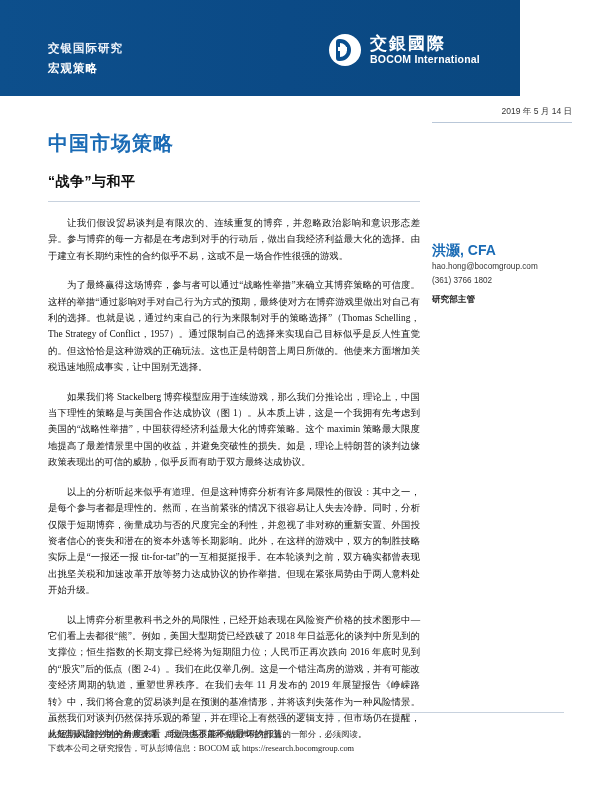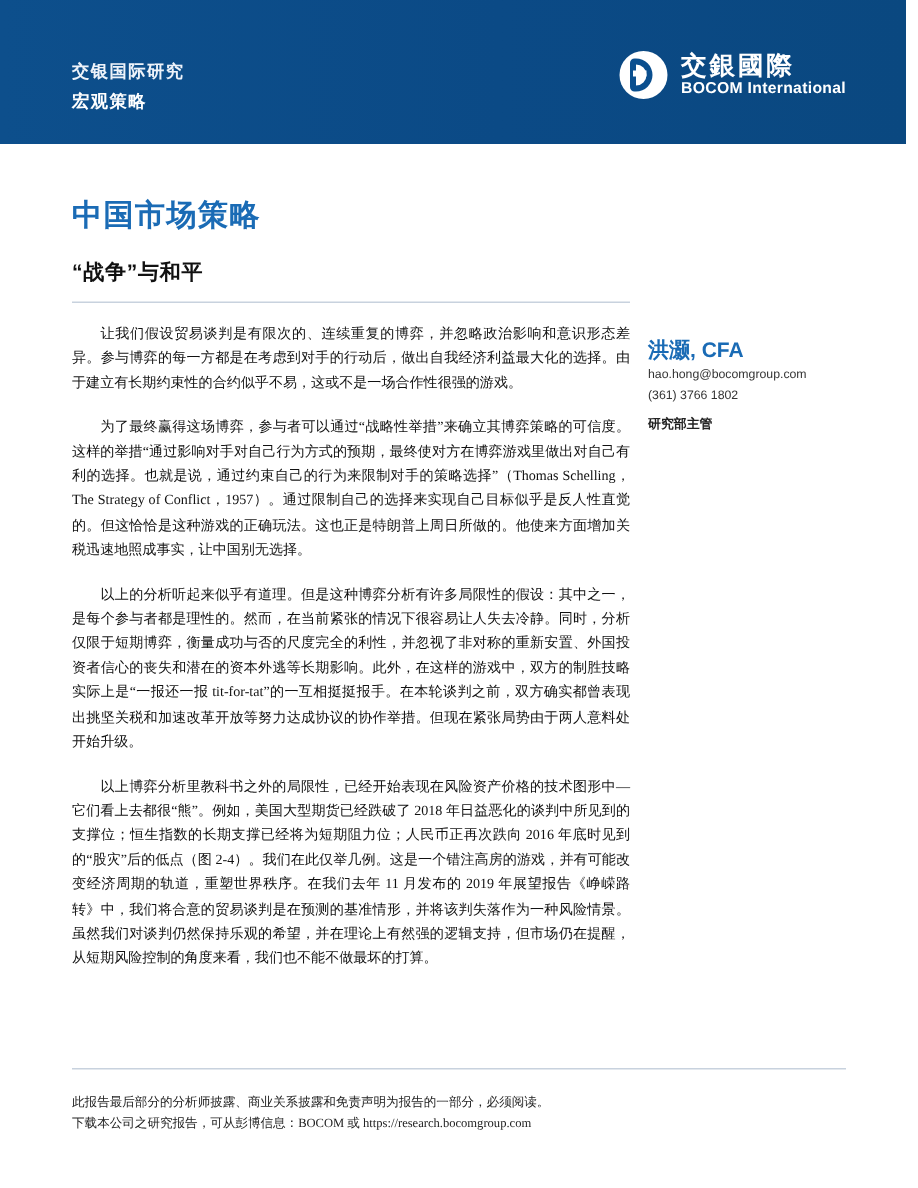--- a/index.html
+++ b/index.html
@@ -17,21 +17,21 @@
     background: #ffffff;
     overflow: hidden;
     box-sizing: border-box;
   }
 
   
   .header {
     position: absolute;
     left: 0;
     top: 0;
-    width: 604px;
+    width: 520px;
     height: 96px;
     background: #0a4f8f;
     background: linear-gradient(90deg, #0d4f8c 0%, #0b4a86 55%, #0a4880 100%);
   }
   .header-left {
     position: absolute;
     left: 48px;
     top: 40px;
     color: #ffffff;
   }
@@ -227,25 +227,27 @@
       </span>
     </div>
   </div>
 
   <div class="content">
     <div class="title-cn">中国市场策略</div>
     <div class="subtitle-cn">“战争”与和平</div>
 
     <div class="para">让我们假设贸易谈判是有限次的、连续重复的博弈，并忽略政治影响和意识形态差异。参与博弈的每一方都是在考虑到对手的行动后，做出自我经济利益最大化的选择。由于建立有长期约束性的合约似乎不易，这或不是一场合作性很强的游戏。</div>
     <div class="para">为了最终赢得这场博弈，参与者可以通过“战略性举措”来确立其博弈策略的可信度。这样的举措“通过影响对手对自己行为方式的预期，最终使对方在博弈游戏里做出对自己有利的选择。也就是说，通过约束自己的行为来限制对手的策略选择”（Thomas Schelling，The Strategy of Conflict，1957）。通过限制自己的选择来实现自己目标似乎是反人性直觉的。但这恰恰是这种游戏的正确玩法。这也正是特朗普上周日所做的。他使来方面增加关税迅速地照成事实，让中国别无选择。</div>
+    <div class="para">如果我们将 Stackelberg 博弈模型应用于连续游戏，那么我们分推论出，理论上，中国当下理性的策略是与美国合作达成协议（图 1）。从本质上讲，这是一个我拥有先考虑到美国的“战略性举措”，中国获得经济利益最大化的博弈策略。这个 maximin 策略最大限度地提高了最差情景里中国的收益，并避免突破性的损失。如是，理论上特朗普的谈判边缘政策表现出的可信的威胁，似乎反而有助于双方最终达成协议。</div>
     <div class="para">以上的分析听起来似乎有道理。但是这种博弈分析有许多局限性的假设：其中之一，是每个参与者都是理性的。然而，在当前紧张的情况下很容易让人失去冷静。同时，分析仅限于短期博弈，衡量成功与否的尺度完全的利性，并忽视了非对称的重新安置、外国投资者信心的丧失和潜在的资本外逃等长期影响。此外，在这样的游戏中，双方的制胜技略实际上是“一报还一报 tit-for-tat”的一互相挺挺报手。在本轮谈判之前，双方确实都曾表现出挑坚关税和加速改革开放等努力达成协议的协作举措。但现在紧张局势由于两人意料处开始升级。</div>
     <div class="para">以上博弈分析里教科书之外的局限性，已经开始表现在风险资产价格的技术图形中—它们看上去都很“熊”。例如，美国大型期货已经跌破了 2018 年日益恶化的谈判中所见到的支撑位；恒生指数的长期支撑已经将为短期阻力位；人民币正再次跌向 2016 年底时见到的“股灾”后的低点（图 2-4）。我们在此仅举几例。这是一个错注高房的游戏，并有可能改变经济周期的轨道，重塑世界秩序。在我们去年 11 月发布的 2019 年展望报告《峥嵘路转》中，我们将合意的贸易谈判是在预测的基准情形，并将该判失落作为一种风险情景。虽然我们对谈判仍然保持乐观的希望，并在理论上有然强的逻辑支持，但市场仍在提醒，从短期风险控制的角度来看，我们也不能不做最坏的打算。</div>
   </div>
 
   <div class="sidebar">
+    <div class="doc-date">2019 年 5 月 14 日</div>
     <div class="analyst">
       <div class="analyst-name">洪灏, CFA</div>
       <div class="analyst-line">hao.hong@bocomgroup.com</div>
       <div class="analyst-line">(361) 3766 1802</div>
       <div class="analyst-role">研究部主管</div>
     </div>
   </div>
 
   <div class="footer">
     <div class="footer-line">此报告最后部分的分析师披露、商业关系披露和免责声明为报告的一部分，必须阅读。</div>

